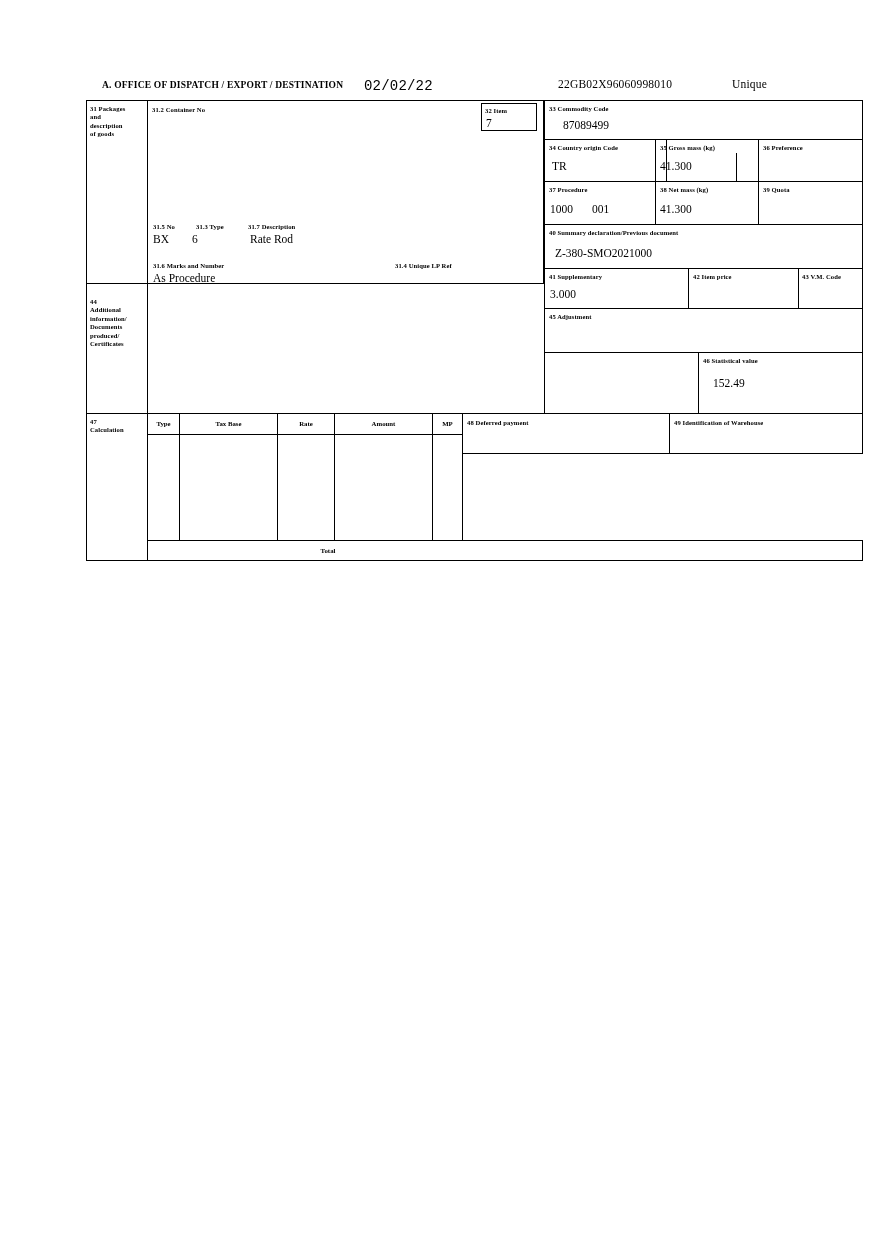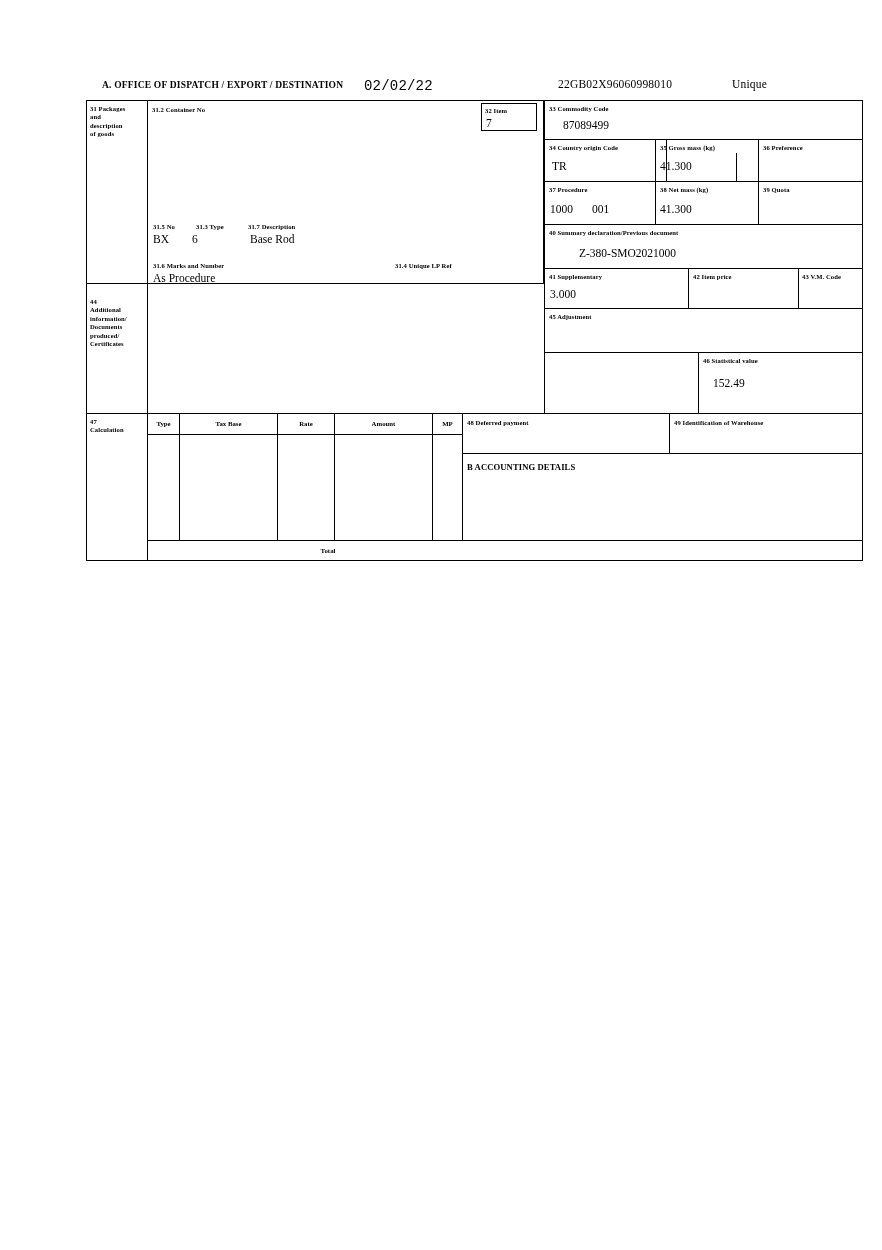--- a/index.html
+++ b/index.html
@@ -126,21 +126,21 @@
   <div class="bx" style="left:147px; top:100px; width:397px; height:184px;">
     <span class="lbl" style="left:4px; top:5px;">31.2 Container No</span>
     <span class="val" style="left:55px; top:14px;"></span>
 
     <span class="lbl" style="left:5px; top:122px;">31.5 No</span>
     <span class="lbl" style="left:48px; top:122px;">31.3 Type</span>
     <span class="lbl" style="left:100px; top:122px;">31.7 Description</span>
 
     <span class="val" style="left:5px; top:132px;">BX</span>
     <span class="val" style="left:44px; top:132px;">6</span>
-    <span class="val" style="left:102px; top:132px;">Base Rod</span>
+    <span class="val" style="left:102px; top:132px;">Rate Rod</span>
 
     <span class="lbl" style="left:5px; top:161px;">31.6 Marks and Number</span>
     <span class="val" style="left:5px; top:171px;">As Procedure</span>
     <span class="lbl" style="left:247px; top:161px;">31.4 Unique LP Ref</span>
     <span class="val-sm" style="left:247px; top:171px;"></span>
   </div>
 
   <div class="bx" style="left:481px; top:103px; width:56px; height:28px;">
     <span class="lbl" style="left:3px; top:3px;">32 Item</span>
     <span class="val" style="left:4px; top:13px;">7</span>
@@ -174,21 +174,21 @@
     <span class="lbl" style="left:4px; top:4px;">38 Net mass (kg)</span>
     <span class="val" style="left:4px; top:21px;">41.300</span>
   </div>
   <div class="bx" style="left:758px; top:181px; width:105px; height:44px;">
     <span class="lbl" style="left:4px; top:4px;">39 Quota</span>
     <span class="val" style="left:5px; top:21px;"></span>
   </div>
 
   <div class="bx" style="left:544px; top:224px; width:319px; height:45px;">
     <span class="lbl" style="left:4px; top:4px;">40 Summary declaration/Previous document</span>
-    <span class="val" style="left:34px; top:22px;text-align:right;">Z-380-SMO2021000</span>
+    <span class="val" style="left:10px; top:22px;text-align:right;">Z-380-SMO2021000</span>
   </div>
 
   <div class="bx" style="left:544px; top:268px; width:145px; height:41px;">
     <span class="lbl" style="left:4px; top:4px;">41 Supplementary</span>
     <span class="val" style="left:5px; top:19px;">3.000</span>
   </div>
   <div class="bx" style="left:688px; top:268px; width:111px; height:41px;">
     <span class="lbl" style="left:4px; top:4px;">42 Item price</span>
     <span class="val" style="left:5px; top:19px;"></span>
   </div>
@@ -249,18 +249,14 @@
   <div class="bx" style="left:462px; top:413px; width:208px; height:41px;">
     <span class="lbl" style="left:4px; top:5px;">48 Deferred payment</span>
     <span class="val-sm" style="left:5px; top:20px;"></span>
   </div>
 
   <div class="bx" style="left:669px; top:413px; width:194px; height:41px;">
     <span class="lbl" style="left:4px; top:5px;">49 Identification of Warehouse</span>
     <span class="val-sm" style="left:5px; top:20px;"></span>
   </div>
 
-  <div class="bx" style="left:462px; top:453px; width:401px; height:88px; border-top:1px solid #000;">
-    <span class="lbl" style="left:4px; top:8px; font-size:8.6px;">B ACCOUNTING DETAILS</span>
-    <span class="val-sm" style="left:5px; top:26px;"></span>
-  </div>
 
 </div>
 
 </body></html>

